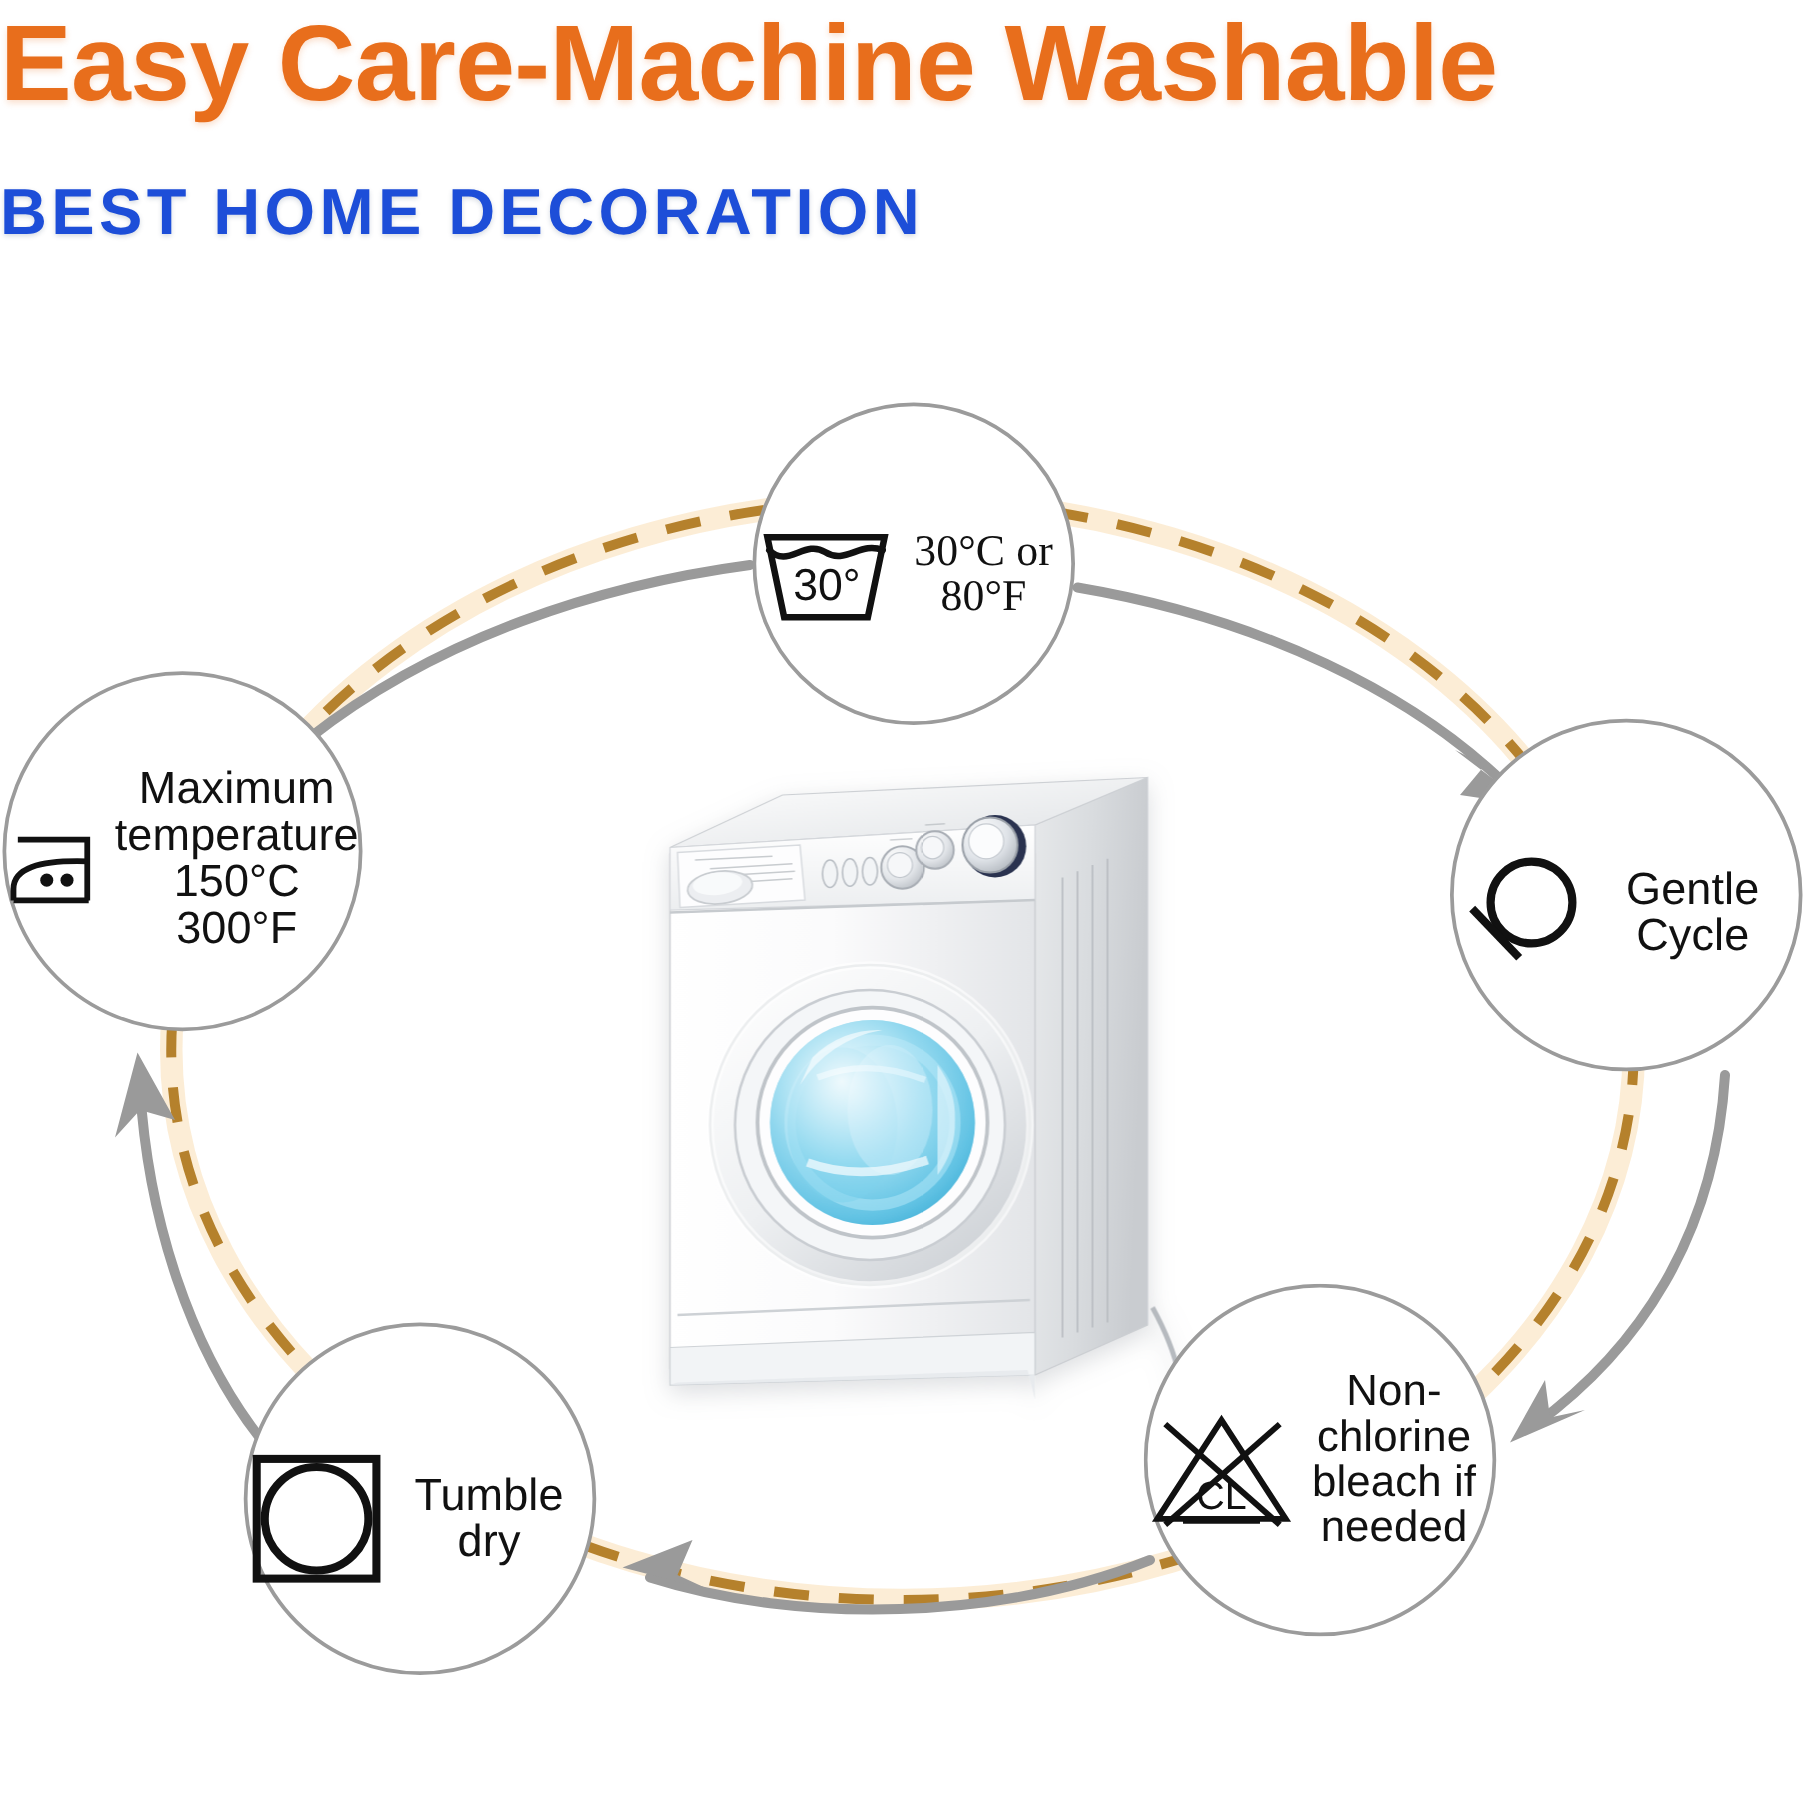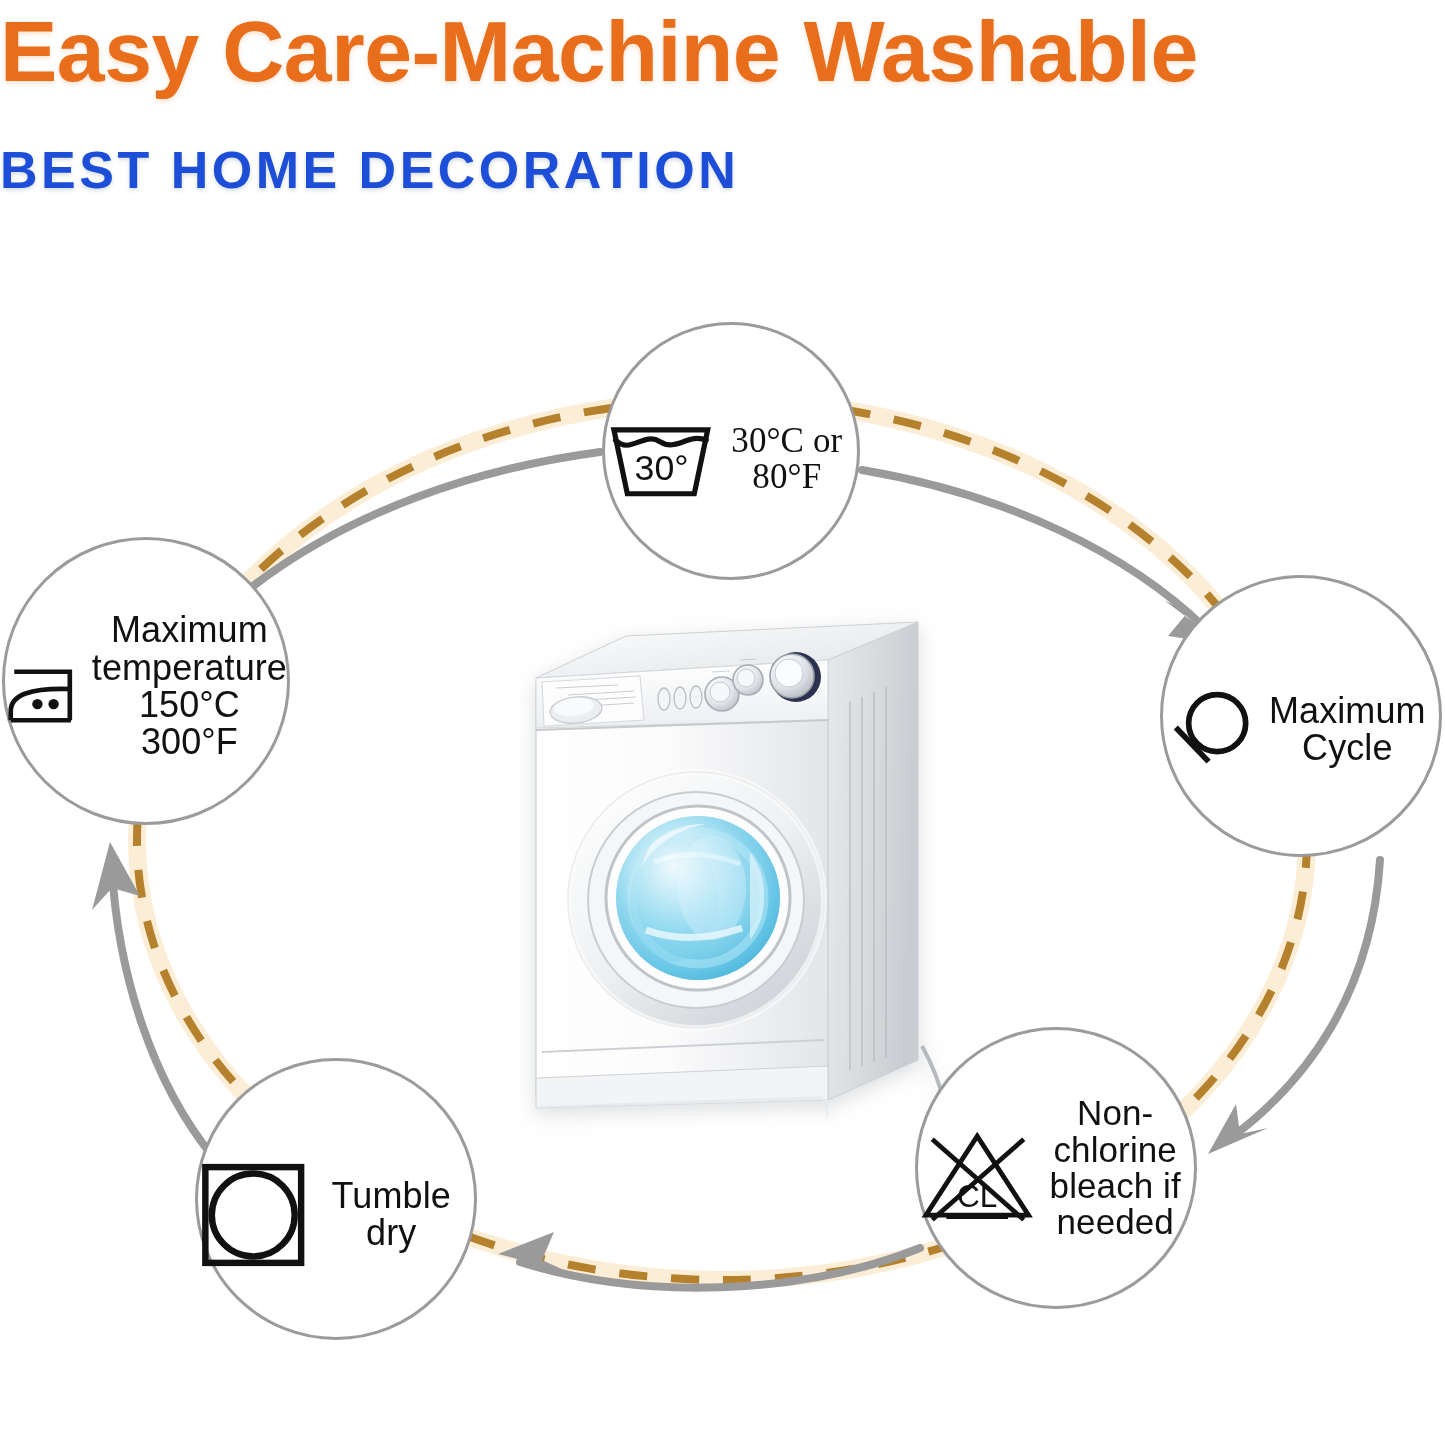--- a/index.html
+++ b/index.html
@@ -277,21 +277,21 @@
       <text x="76" y="78" text-anchor="middle" font-family="Liberation Sans, sans-serif" font-size="48" font-weight="400" fill="#111">30°</text>
     </svg>
     <div class="cap">30°C or 80°F</div>
   </div>
 
   <div class="badge" id="badge-gentle">
     <svg class="glyph" width="130" height="122" viewBox="0 0 130 122">
       <circle cx="76" cy="50" r="40" fill="none" stroke="#111" stroke-width="8"></circle>
       <line x1="18" y1="56" x2="64" y2="104" stroke="#111" stroke-width="8" stroke-linecap="butt"></line>
     </svg>
-    <div class="cap">Maximum Cycle</div>
+    <div class="cap">Gentle Cycle</div>
   </div>
 
   <div class="badge" id="badge-bleach">
     <svg class="glyph" width="150" height="126" viewBox="0 0 150 126">
       <path d="M75 10 L140 110 L10 110 Z" fill="none" stroke="#111" stroke-width="6" stroke-linejoin="miter"></path>
       <line x1="36" y1="112" x2="114" y2="112" stroke="#111" stroke-width="6"></line>
       <text x="75" y="100" text-anchor="middle" font-family="Liberation Sans, sans-serif" font-size="40" fill="#111">CL</text>
       <line x1="18" y1="14" x2="134" y2="116" stroke="#111" stroke-width="6"></line>
       <line x1="134" y1="14" x2="18" y2="116" stroke="#111" stroke-width="6"></line>
     </svg>

